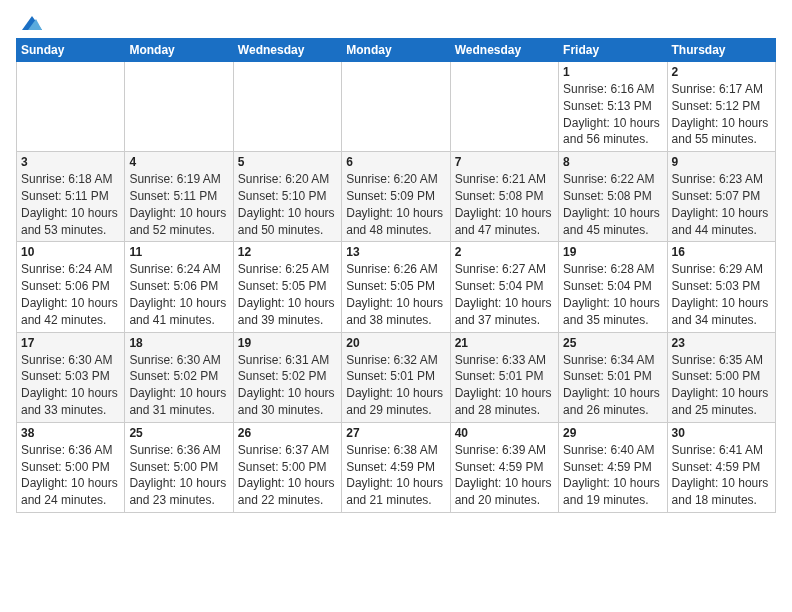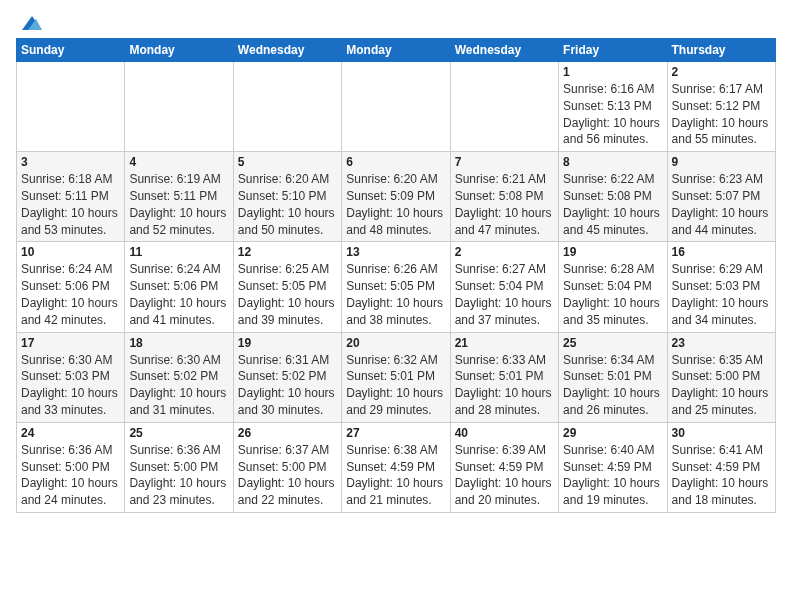--- a/index.html
+++ b/index.html
@@ -237,21 +237,21 @@
             <span class="day-num">25</span>
             <div class="day-info">Sunrise: 6:34 AM<br>Sunset: 5:01 PM<br>Daylight: 10 hours<br>and 26 minutes.</div>
           </td>
           <td>
             <span class="day-num">23</span>
             <div class="day-info">Sunrise: 6:35 AM<br>Sunset: 5:00 PM<br>Daylight: 10 hours<br>and 25 minutes.</div>
           </td>
         </tr>
         <tr>
           <td>
-            <span class="day-num">24</span>
+            <span class="day-num">38</span>
             <div class="day-info">Sunrise: 6:36 AM<br>Sunset: 5:00 PM<br>Daylight: 10 hours<br>and 24 minutes.</div>
           </td>
           <td>
             <span class="day-num">25</span>
             <div class="day-info">Sunrise: 6:36 AM<br>Sunset: 5:00 PM<br>Daylight: 10 hours<br>and 23 minutes.</div>
           </td>
           <td>
             <span class="day-num">26</span>
             <div class="day-info">Sunrise: 6:37 AM<br>Sunset: 5:00 PM<br>Daylight: 10 hours<br>and 22 minutes.</div>
           </td>

